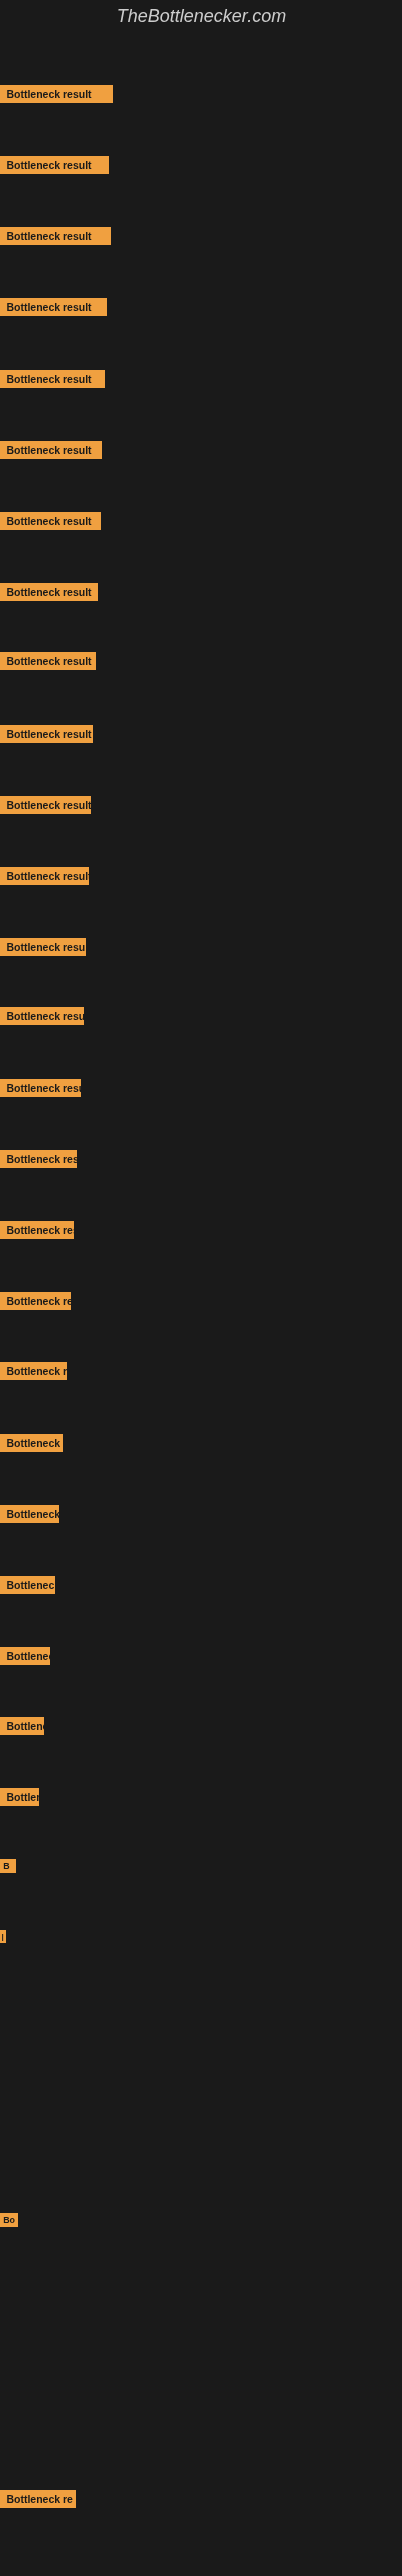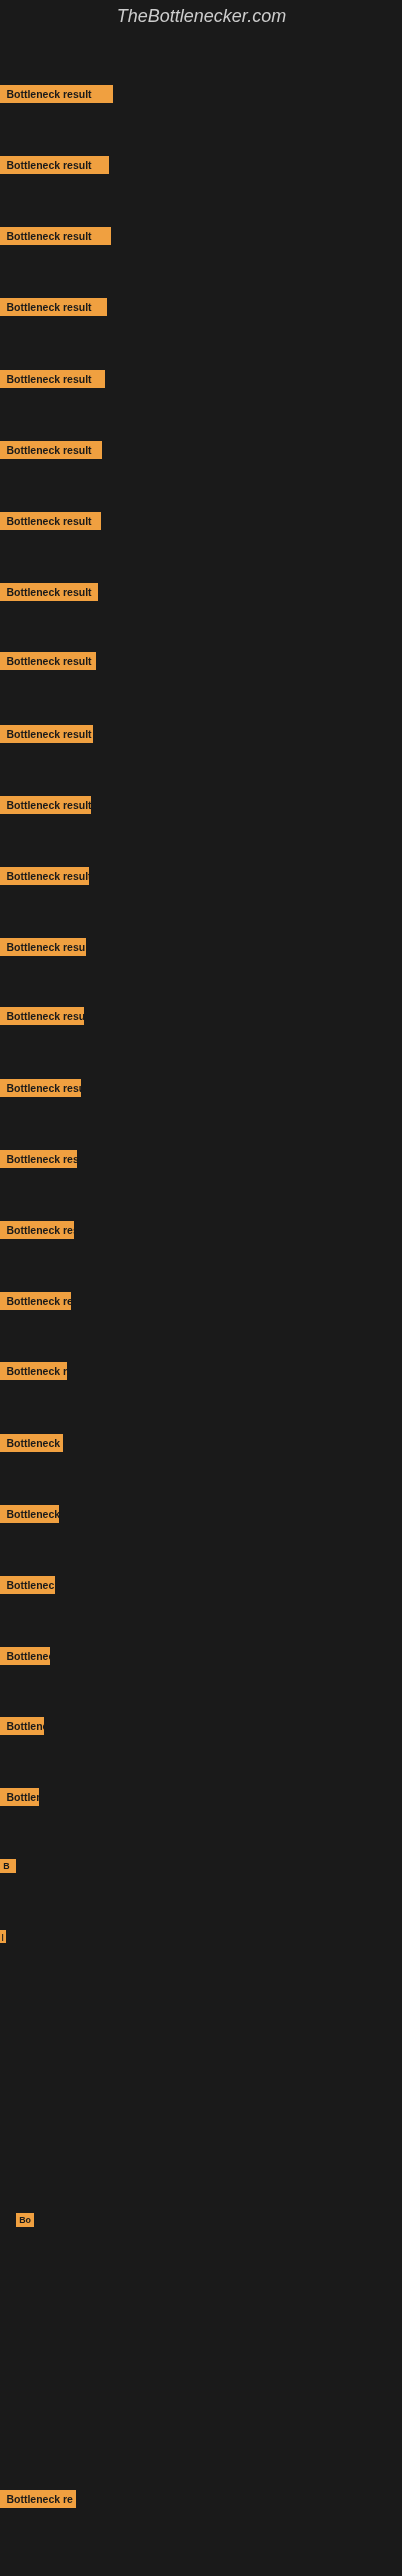--- a/index.html
+++ b/index.html
@@ -128,21 +128,21 @@
     </div>
     <div class="bottleneck-item" style="position: absolute; left: 0px; top: 1749px;">
       <span class="bottleneck-label" style="max-width: 39px; width: 39px;">Bottleneck result</span>
     </div>
     <div class="bottleneck-item" style="position: absolute; left: 0px; top: 1820px;">
       <span class="bottleneck-label" style="max-width: 16px; width: 16px; font-size: 8.9px; padding: 2.4px 3.2px;">B</span>
     </div>
     <div class="bottleneck-item" style="position: absolute; left: 0px; top: 1891px;">
       <span class="bottleneck-label" style="max-width: 6.4px; width: 6.4px; font-size: 8px; padding: 2.4px 1.6px;">|</span>
     </div>
-    <div class="bottleneck-item" style="position: absolute; left: 16px; top: 2174px;">
+    <div class="bottleneck-item" style="position: absolute; left: 0px; top: 2174px;">
       <span class="bottleneck-label" style="max-width: 17.7px; width: 17.7px; font-size: 8.9px; padding: 2.4px 3.2px;">Bo</span>
     </div>
     <div class="bottleneck-item" style="position: absolute; left: 0px; top: 2451px;">
       <span class="bottleneck-label" style="max-width: 76px; width: 76px;">Bottleneck re</span>
     </div>
   </div>
 
 <style>
   .container {
     position: relative;

